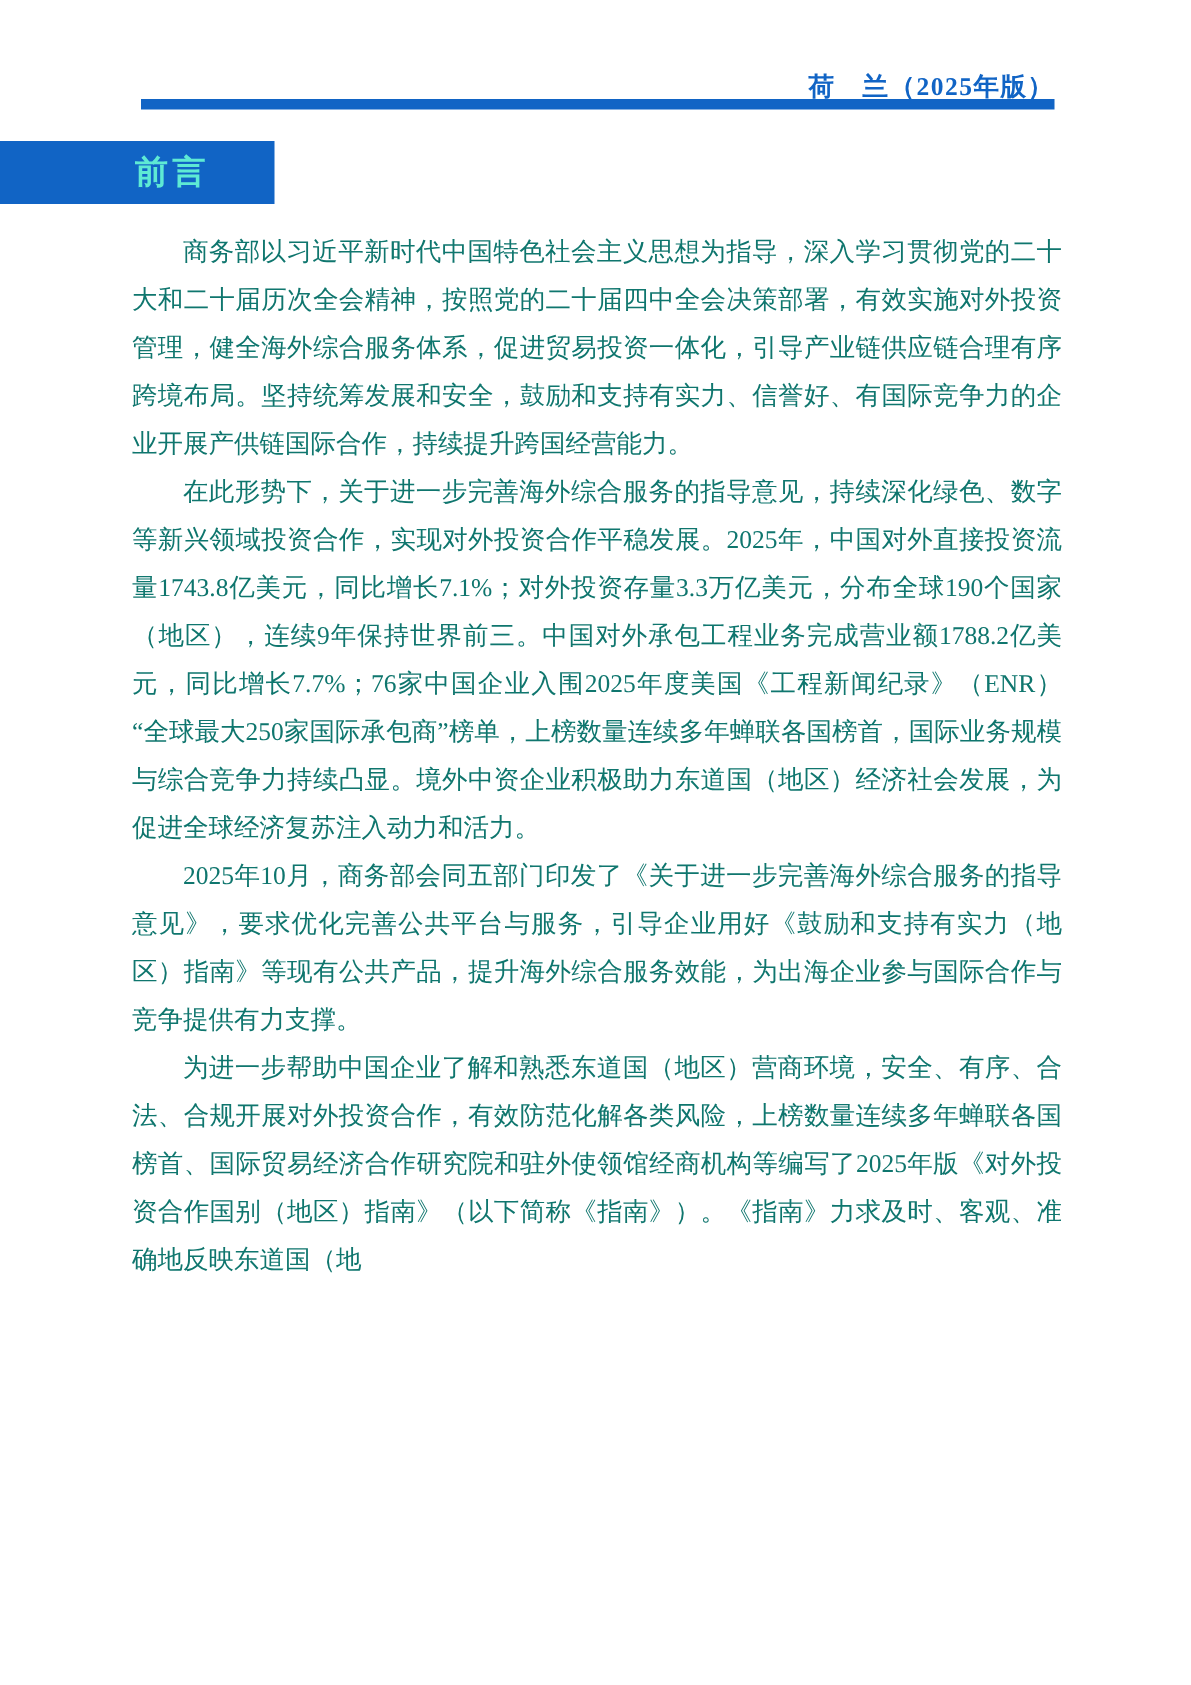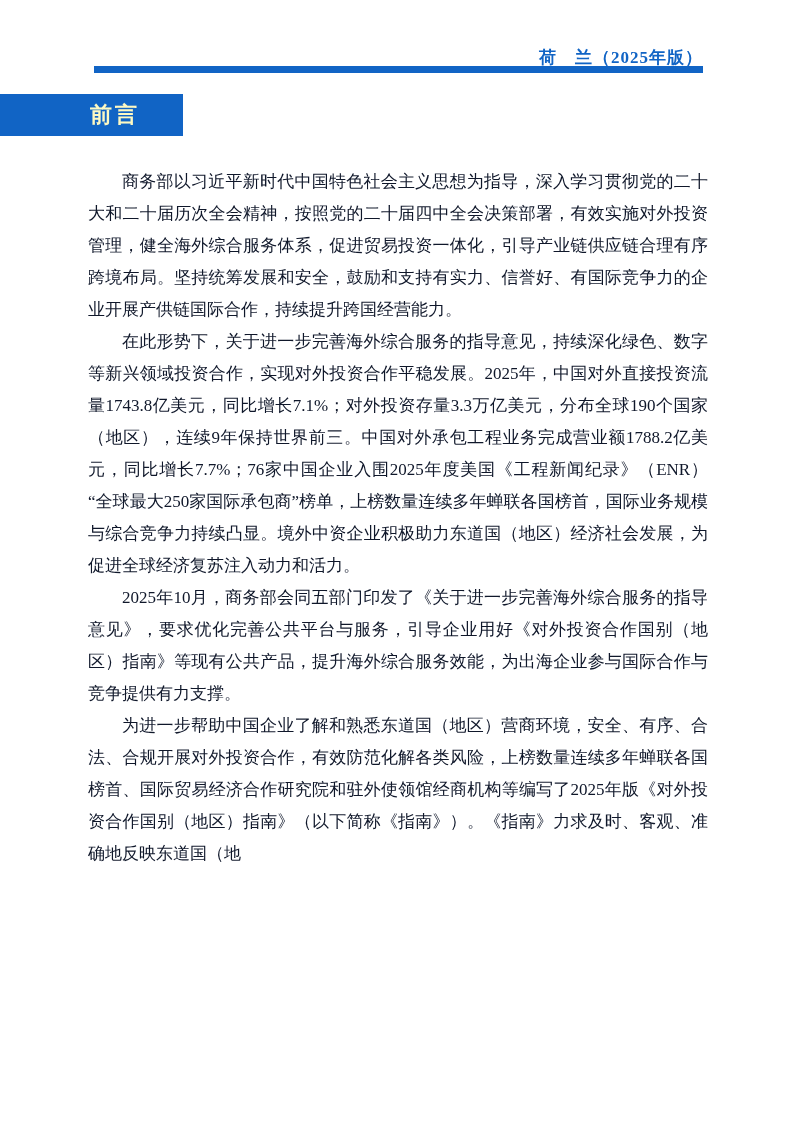--- a/index.html
+++ b/index.html
@@ -35,35 +35,35 @@
     height: 7px;
     background: #1164c5;
   }
   .title-box {
     position: absolute;
     top: 94px;
     left: 0;
     width: 183px;
     height: 42px;
     background: #1164c5;
-    color: #fef9c3;
+    color: #5eead4;
     font-size: 22px;
     font-weight: bold;
     line-height: 42px;
     letter-spacing: 3px;
     padding-left: 90px;
     box-sizing: border-box;
     white-space: nowrap;
   }
   .content {
     position: absolute;
-    top: 166px;
+    top: 152px;
     left: 88px;
     width: 620px;
-    color: #0f172a;
+    color: #0f766e;
     font-size: 17px;
     line-height: 32px;
     text-align: justify;
     text-justify: inter-ideograph;
   }
   .content p {
     margin: 0;
     padding: 0;
     text-indent: 2em;
   }
@@ -75,17 +75,17 @@
 
   <div class="running-head">荷　兰（2025年版）</div>
 
   <div class="head-rule"></div>
 
   <div class="title-box">前言</div>
 
   <div class="content">
       <p>商务部以习近平新时代中国特色社会主义思想为指导，深入学习贯彻党的二十大和二十届历次全会精神，按照党的二十届四中全会决策部署，有效实施对外投资管理，健全海外综合服务体系，促进贸易投资一体化，引导产业链供应链合理有序跨境布局。坚持统筹发展和安全，鼓励和支持有实力、信誉好、有国际竞争力的企业开展产供链国际合作，持续提升跨国经营能力。</p>
       <p>在此形势下，关于进一步完善海外综合服务的指导意见，持续深化绿色、数字等新兴领域投资合作，实现对外投资合作平稳发展。2025年，中国对外直接投资流量1743.8亿美元，同比增长7.1%；对外投资存量3.3万亿美元，分布全球190个国家（地区），连续9年保持世界前三。中国对外承包工程业务完成营业额1788.2亿美元，同比增长7.7%；76家中国企业入围2025年度美国《工程新闻纪录》（ENR）“全球最大250家国际承包商”榜单，上榜数量连续多年蝉联各国榜首，国际业务规模与综合竞争力持续凸显。境外中资企业积极助力东道国（地区）经济社会发展，为促进全球经济复苏注入动力和活力。</p>
-      <p>2025年10月，商务部会同五部门印发了《关于进一步完善海外综合服务的指导意见》，要求优化完善公共平台与服务，引导企业用好《对外投资合作国别（地区）指南》等现有公共产品，提升海外综合服务效能，为出海企业参与国际合作与竞争提供有力支撑。</p>
+      <p>2025年10月，商务部会同五部门印发了《关于进一步完善海外综合服务的指导意见》，要求优化完善公共平台与服务，引导企业用好《鼓励和支持有实力（地区）指南》等现有公共产品，提升海外综合服务效能，为出海企业参与国际合作与竞争提供有力支撑。</p>
       <p>为进一步帮助中国企业了解和熟悉东道国（地区）营商环境，安全、有序、合法、合规开展对外投资合作，有效防范化解各类风险，上榜数量连续多年蝉联各国榜首、国际贸易经济合作研究院和驻外使领馆经商机构等编写了2025年版《对外投资合作国别（地区）指南》（以下简称《指南》）。《指南》力求及时、客观、准确地反映东道国（地</p>
     </div>
 
 </div>
 
 </body></html>

